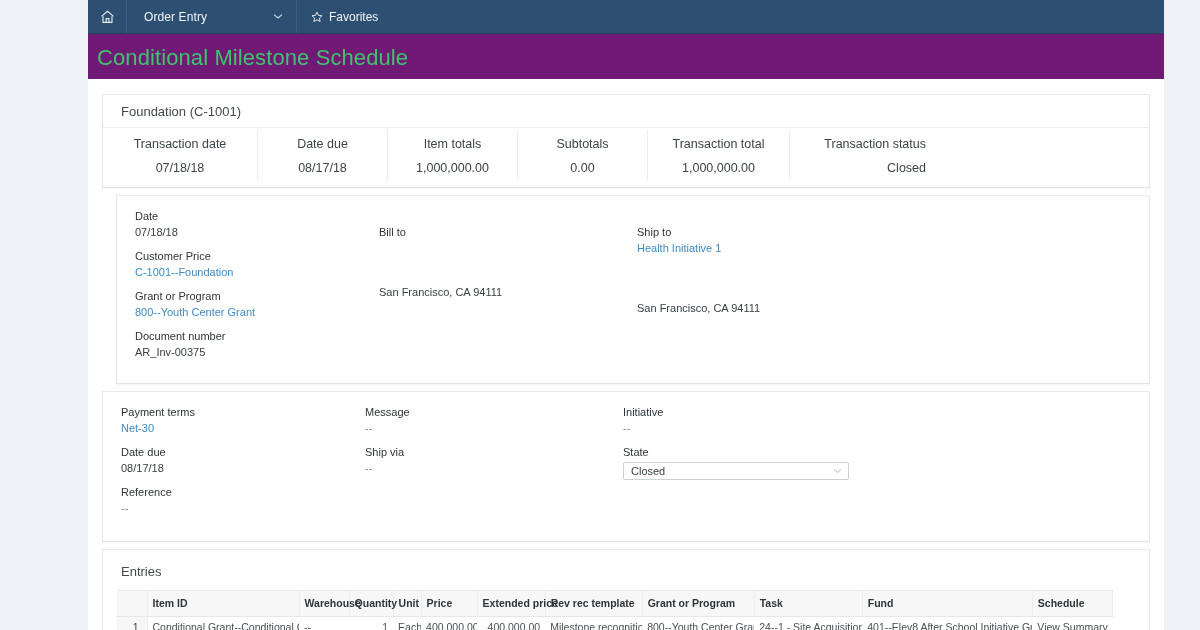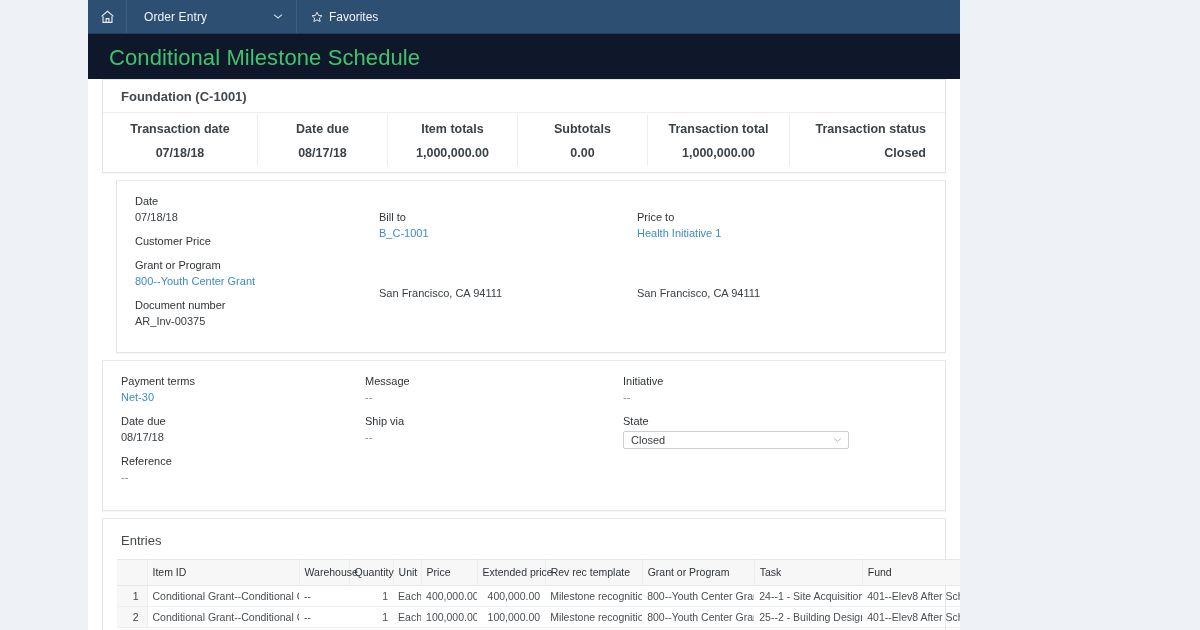--- a/index.html
+++ b/index.html
@@ -13,21 +13,21 @@
     font-family: "Liberation Sans", sans-serif;
     overflow: hidden;
     position: relative;
   }
 
   
   .app {
     position: absolute;
     left: 88px;
     top: 0;
-    width: 872px;
+    width: 1076px;
     height: 630px;
     background: #ffffff;
     overflow: hidden;
   }
 
   
   .navbar {
     height: 33px;
     background: #2d4f72;
     display: flex;
@@ -67,42 +67,42 @@
     gap: 6px;
     padding: 0 14px;
     font-size: 12px;
     color: #f0f4f8;
   }
   .nav-fav svg { display: block; }
   .nav-spacer { flex: 1; }
 
   
   .page-title-bar {
-    background: #0f172a;
-    padding: 11px 0 8px 21px;
+    background: #701a75;
+    padding: 11px 0 8px 9px;
   }
   .page-title {
     color: #3ec46d;
     font-size: 22px;
     font-weight: normal;
     letter-spacing: .1px;
     line-height: 26px;
   }
 
   
   .card {
     background: #ffffff;
     border: 1px solid #e3e5e8;
     border-top: 1px solid #e8eaec;
     margin: 0 14px 7px 14px;
     box-shadow: 0 1px 1px rgba(0,0,0,.035);
   }
 
   
-  .summary-card { margin-top: 0; font-weight: bold; }
+  .summary-card { margin-top: 15px; }
   .summary-entity {
     font-size: 13px;
     color: #42484d;
     padding: 9px 0 8px 18px;
     border-bottom: 1px solid #ededef;
   }
   .summary-cells {
     display: flex;
     padding: 2px 0 6px 0;
   }
@@ -195,21 +195,21 @@
   table.entries {
     border-collapse: collapse;
     width: 996px;
     margin-left: 14px;
     table-layout: fixed;
     font-size: 10.5px;
   }
   table.entries th {
     background: #f7f7f8;
     color: #2f3438;
-    font-weight: normal;
+    font-weight: bold;
     font-size: 10.5px;
     text-align: left;
     padding: 6px 5px 7px 5px;
     border-top: 1px solid #e6e7e9;
     border-bottom: 1px solid #e6e7e9;
     border-right: 1px solid #eceded;
     white-space: nowrap;
     height: 21px;
     box-sizing: border-box;
   }
@@ -321,45 +321,45 @@
 
   <div class="card fields-card">
     <div class="field-cols">
       <div class="col-a">
         <div class="field">
           <div class="field-label">Date</div>
           <div class="field-value">07/18/18</div>
         </div>
         <div class="field">
           <div class="field-label">Customer Price</div>
+          <div class="field-value link">C-1001--Foundation</div>
         </div>
         <div class="field">
           <div class="field-label">Grant or Program</div>
           <div class="field-value link">800--Youth Center Grant</div>
         </div>
         <div class="field">
           <div class="field-label">Document number</div>
           <div class="field-value">AR_Inv-00375</div>
         </div>
       </div>
 
       <div class="col-b">
         <div class="field-gap-2"></div>
         <div class="field">
           <div class="field-label">Bill to</div>
-          <div class="field-value link">B_C-1001</div>
         </div>
         <div class="field-gap-1"></div>
         <div class="field-value">San Francisco, CA 94111</div>
       </div>
 
       <div class="col-c">
         <div class="field-gap-2"></div>
         <div class="field">
-          <div class="field-label">Price to</div>
+          <div class="field-label">Ship to</div>
           <div class="field-value link">Health Initiative 1</div>
         </div>
         <div class="field-gap-1"></div>
         <div class="field-value">San Francisco, CA 94111</div>
       </div>
     </div>
   </div>
 
   <div class="card terms-card">
     <div class="field-cols">

